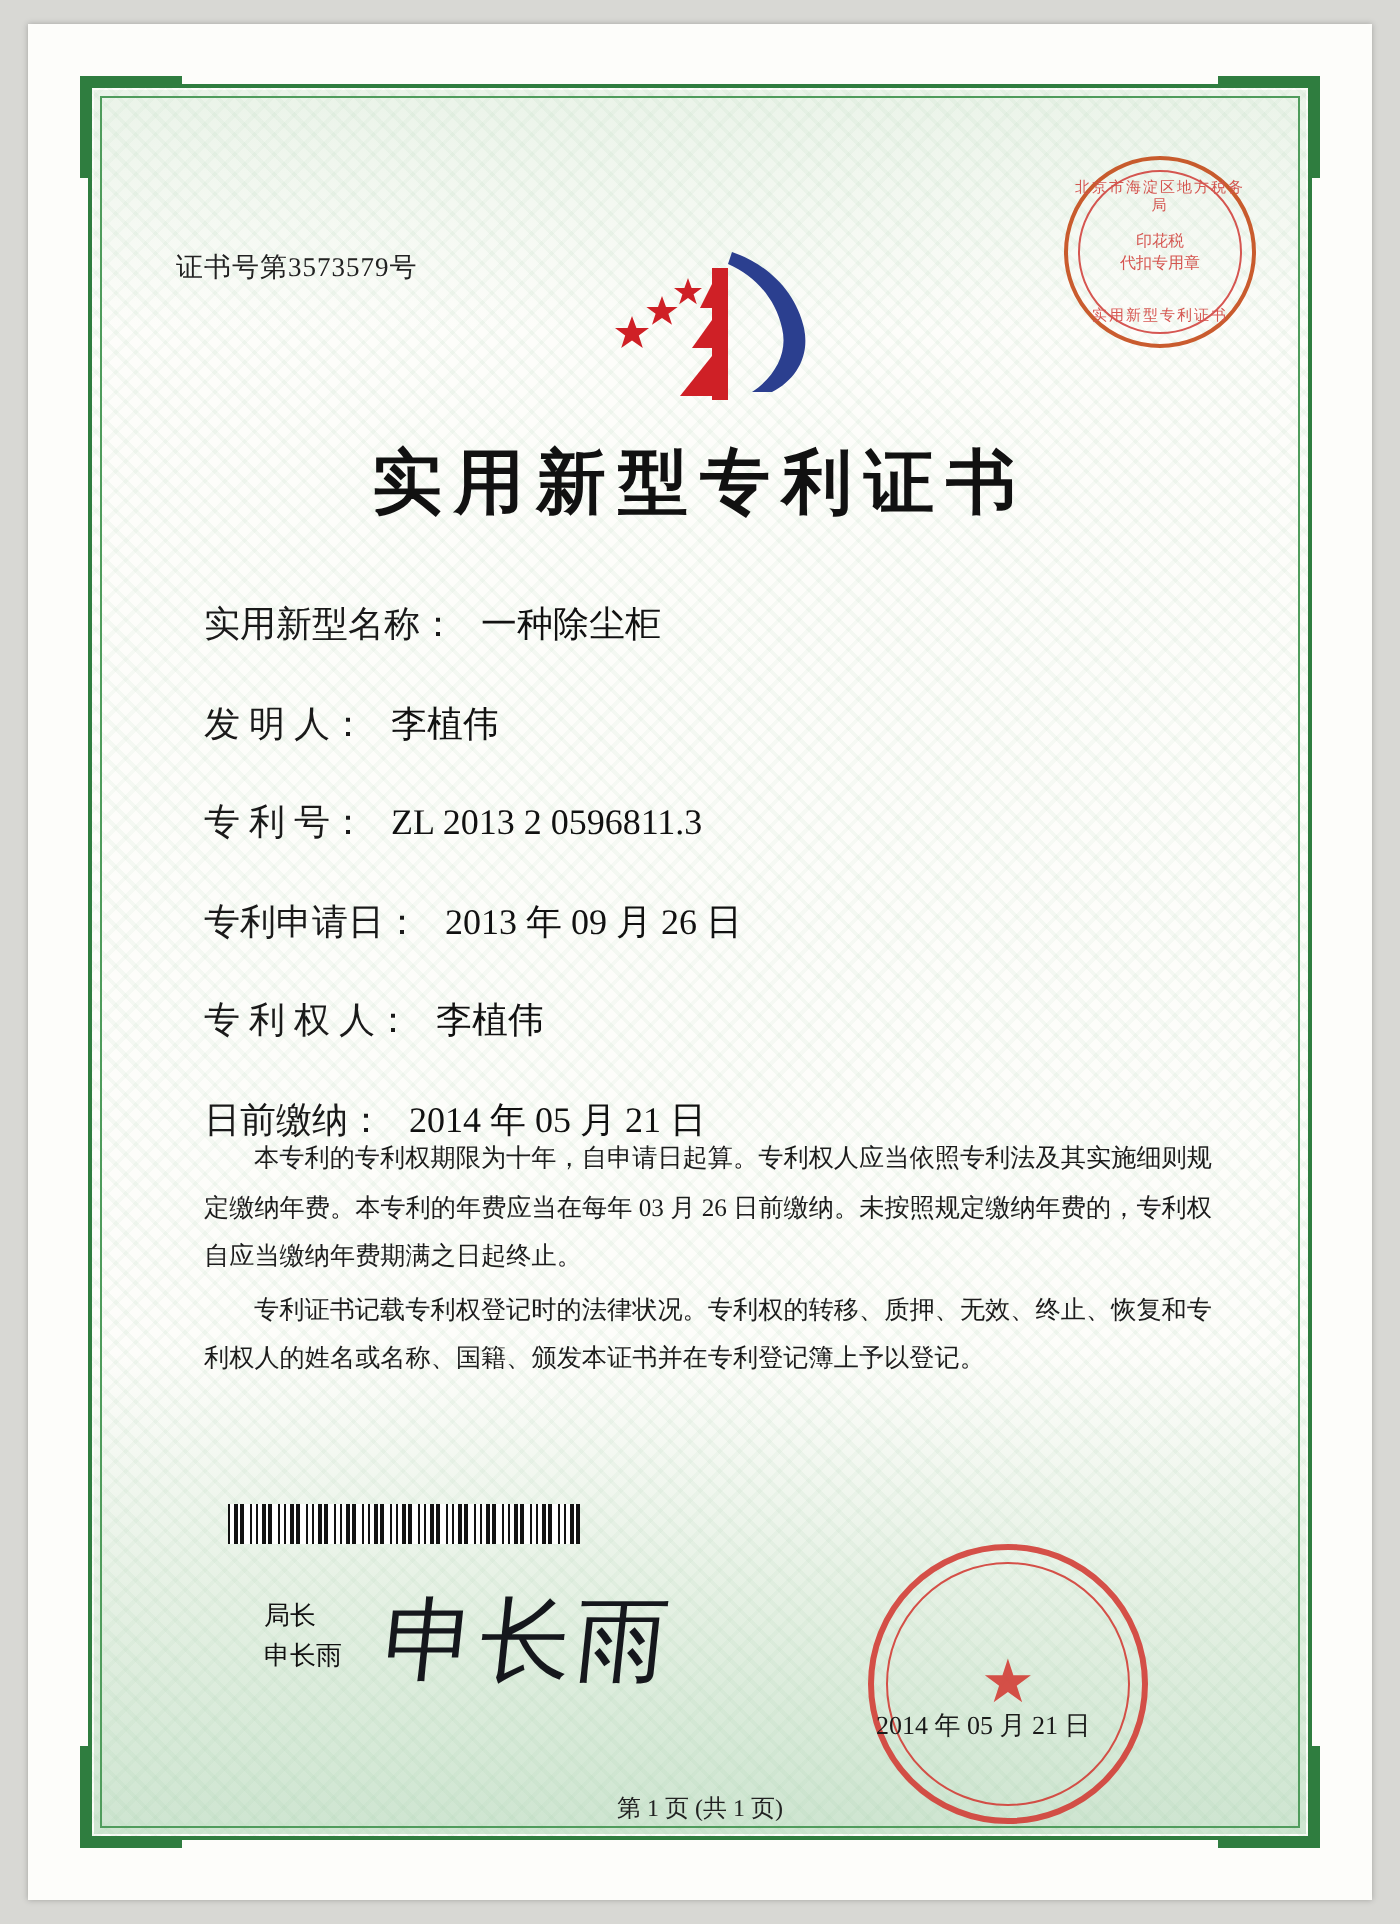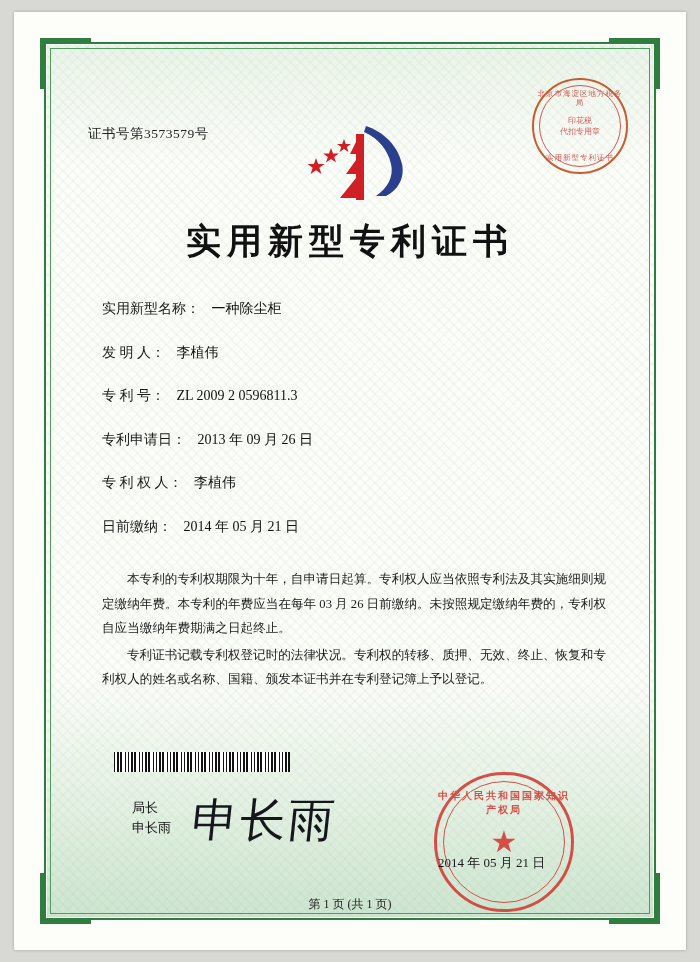--- a/index.html
+++ b/index.html
@@ -147,21 +147,21 @@
   }
 
   .fields {
     position: absolute;
     left: 88px;
     top: 288px;
     width: 500px;
   }
   .field {
     margin-bottom: 25.5px;
-    font-size: 14px;
+    font-size: 18px;
     color: #1a1a1a;
     white-space: nowrap;
   }
   .field .label {
     display: inline-block;
     color: #1a1a1a;
   }
   .field .value {
     display: inline-block;
     margin-left: 8px;
@@ -310,21 +310,21 @@
     <div class="field">
       <span class="label">实用新型名称：</span>
       <span class="value">一种除尘柜</span>
     </div>
     <div class="field">
       <span class="label">发 明 人：</span>
       <span class="value">李植伟</span>
     </div>
     <div class="field">
       <span class="label">专 利 号：</span>
-      <span class="value">ZL 2009 2 0596811.3</span>
+      <span class="value">ZL 2013 2 0596811.3</span>
     </div>
     <div class="field">
       <span class="label">专利申请日：</span>
       <span class="value">2013 年 09 月 26 日</span>
     </div>
     <div class="field">
       <span class="label">专 利 权 人：</span>
       <span class="value">李植伟</span>
     </div>
     <div class="field">
@@ -342,21 +342,20 @@
 
   <div class="sign-block">
     <div>局长</div>
     <div>申长雨</div>
   </div>
 
   <div class="signature">申长雨</div>
 
   <div class="red-stamp-main">
     <div class="ring2"></div>
-    <div class="arc-top">中华人民共和国国家知识产权局</div>
     <div class="star">★</div>
   </div>
 
   <div class="issue-date">2014 年 05 月 21 日</div>
 
   <div class="page-foot">第 1 页 (共 1 页)</div>
 
 </div>
 
 </body></html>

